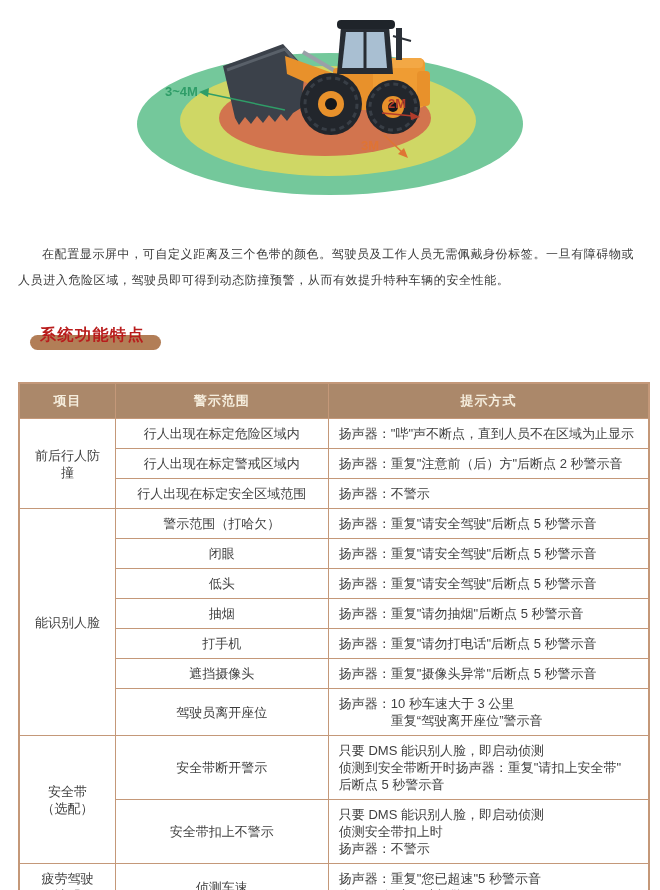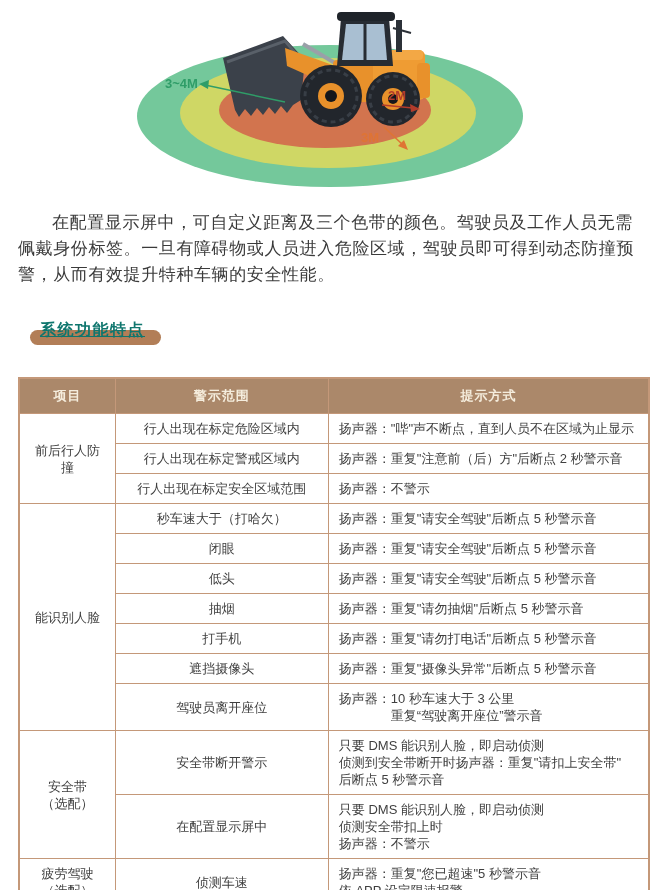--- a/index.html
+++ b/index.html
@@ -10,34 +10,33 @@
     --body-text:#3f3f3f;
   }
   *{box-sizing:border-box;}
   html,body{margin:0;padding:0;}
   body{
     width:660px;height:890px;background:#ffffff;overflow:hidden;
     font-family:"Liberation Sans","DejaVu Sans",sans-serif;
     color:var(--body-text);
   }
   .hero{
-    width:660px;padding-top:8px;display:flex;justify-content:center;
+    width:660px;padding-top:16px;display:flex;justify-content:center;
   }
   .hero svg{display:block;}
   .intro{
-    margin:20px 18px 0 18px;
-    font-size:17px;line-height:26px;letter-spacing:0.6px;
+    margin:43px 18px 0 18px;
+    font-size:12px;line-height:26px;letter-spacing:0.6px;
     text-indent:2em;color:#3a3a3a;
   }
   .section-title{
     position:relative;display:inline-block;
     margin:32px 0 0 40px;
-    font-size:16px;font-weight:bold;color:#0f766e;letter-spacing:1.5px;
+    font-size:16px;font-weight:bold;color:#b91c1c;letter-spacing:1.5px;
     z-index:1;
-    text-decoration:underline;
   }
   .section-title .pill{
     position:absolute;left:-10px;right:-16px;bottom:-4px;height:15px;
     background:var(--accent-brown);border-radius:8px;z-index:-1;
   }
   .table-wrap{margin:36px 10px 0 18px;}
   table{
     width:100%;border-collapse:collapse;table-layout:fixed;
     font-size:13px;color:var(--body-text);
     border:2px solid var(--table-border);
@@ -157,21 +156,21 @@
         <tr>
           <td class="range-cell">行人出现在标定安全区域范围</td>
           <td class="method-cell">
             <div>扬声器：不警示</div>
           </td>
         </tr>
         <tr>
           <td rowspan="7" class="item-cell">
             <div>能识别人脸</div>
           </td>
-          <td class="range-cell">秒车速大于（打哈欠）</td>
+          <td class="range-cell">警示范围（打哈欠）</td>
           <td class="method-cell">
             <div>扬声器：重复"请安全驾驶"后断点 5 秒警示音</div>
           </td>
         </tr>
         <tr>
           <td class="range-cell">闭眼</td>
           <td class="method-cell">
             <div>扬声器：重复"请安全驾驶"后断点 5 秒警示音</div>
           </td>
         </tr>
@@ -212,21 +211,21 @@
             <div>（选配）</div>
           </td>
           <td class="range-cell">安全带断开警示</td>
           <td class="method-cell">
             <div>只要 DMS 能识别人脸，即启动侦测</div>
             <div>侦测到安全带断开时扬声器：重复"请扣上安全带"</div>
             <div>后断点 5 秒警示音</div>
           </td>
         </tr>
         <tr>
-          <td class="range-cell">在配置显示屏中</td>
+          <td class="range-cell">安全带扣上不警示</td>
           <td class="method-cell">
             <div>只要 DMS 能识别人脸，即启动侦测</div>
             <div>侦测安全带扣上时</div>
             <div>扬声器：不警示</div>
           </td>
         </tr>
         <tr>
           <td rowspan="1" class="item-cell">
             <div>疲劳驾驶</div>
             <div>（选配）</div>

